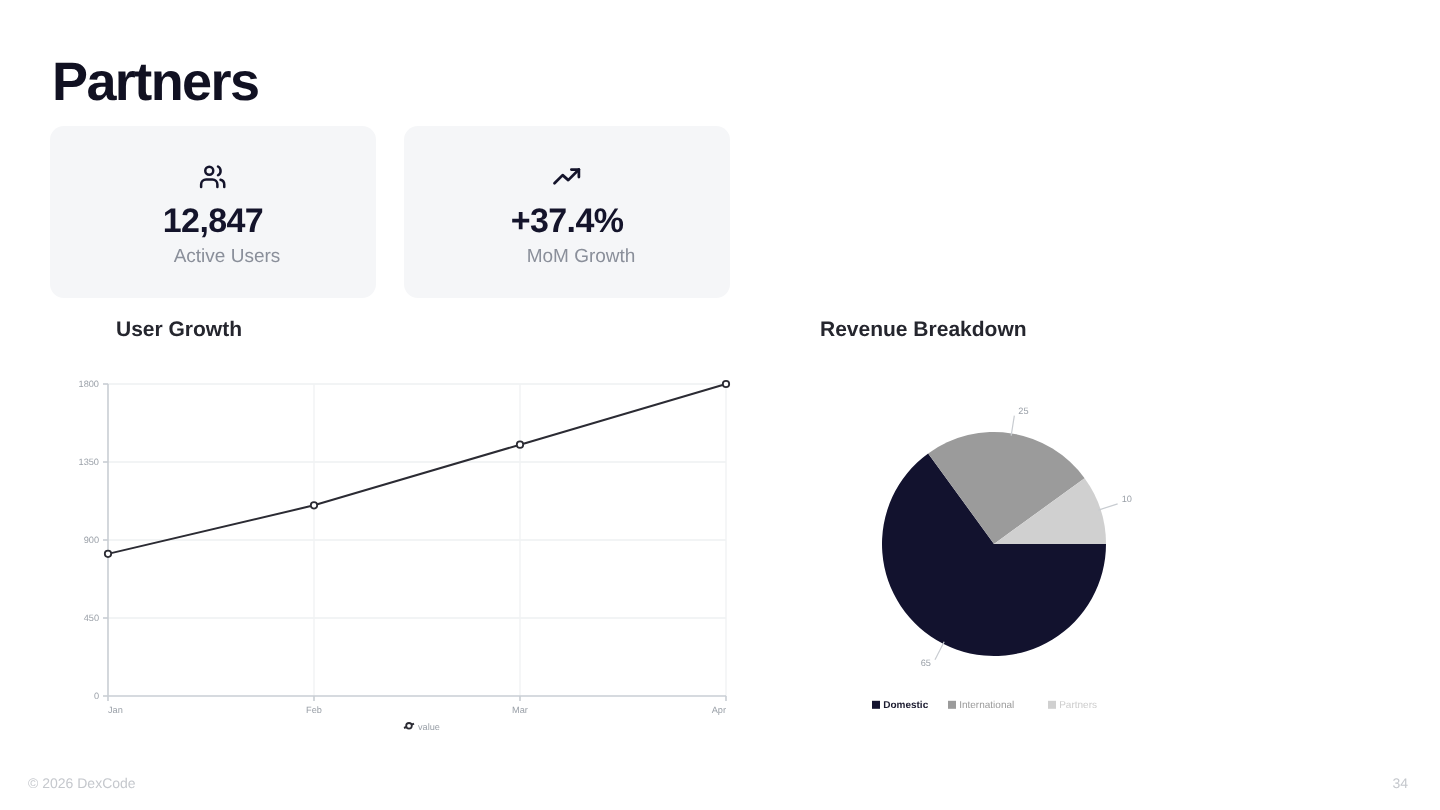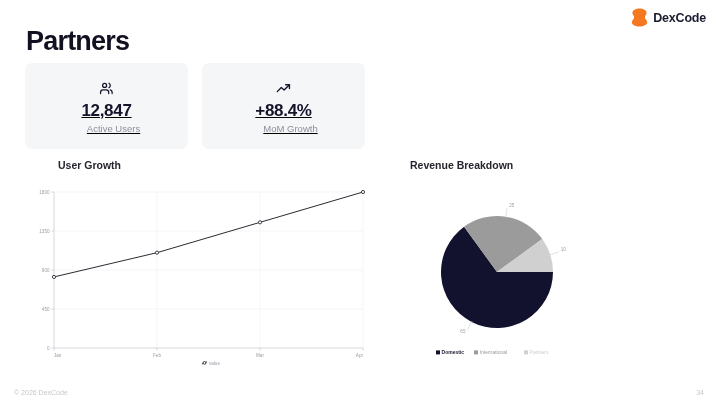--- a/index.html
+++ b/index.html
@@ -17,21 +17,21 @@
   .logo-text { font-size: 12.5px; font-weight: bold; color: #1b1b2f; letter-spacing: -0.2px; }
 
   
   .page-title {
     position: absolute; left: 26px; top: 26px;
     font-size: 27px; font-weight: bold; color: #111122;
     letter-spacing: -0.8px;
   }
 
   
-  .kpi-row { position: absolute; left: 25px; top: 63px; display: flex; gap: 14px; text-decoration: underline; }
+  .kpi-row { position: absolute; left: 25px; top: 63px; display: flex; gap: 14px; }
   .kpi-card {
     width: 163px; height: 86px;
     background: #f5f6f8; border-radius: 7px;
     display: flex; flex-direction: column; align-items: center; justify-content: center;
     gap: 2px;
   }
   .kpi-icon { height: 20px; display: flex; align-items: center; justify-content: center; color: #14142b; }
   .kpi-icon svg { display: block; }
   .kpi-value { font-size: 17px; font-weight: bold; color: #14142b; letter-spacing: -0.3px; }
   .kpi-label { font-size: 9.5px; color: #8a8f9a; margin-left: 14px; }
@@ -53,31 +53,20 @@
 
   
   .footer-left { position: absolute; left: 14px; bottom: 9px; font-size: 7px; color: #c5c8cd; }
   .footer-right { position: absolute; right: 16px; bottom: 9px; font-size: 7px; color: #c5c8cd; }
 </style>
 </head>
 <body>
 
 <div class="slide">
 
-  <div class="logo">
-    <span class="logo-mark">
-      <svg width="17" height="19" viewBox="0 0 17 19">
-        <path d="M8.5 0.6 C12.2 0.6 15.6 2.4 15.6 5.0 C15.6 6.6 13.9 7.6 13.9 9.4
-                 C13.9 11.3 16.2 12.2 16.2 14.2 C16.2 16.8 12.6 18.5 8.5 18.5
-                 C4.4 18.5 0.8 16.8 0.8 14.2 C0.8 12.2 3.1 11.3 3.1 9.4
-                 C3.1 7.6 1.4 6.6 1.4 5.0 C1.4 2.4 4.8 0.6 8.5 0.6 Z" fill="#f47920"></path>
-      </svg>
-    </span>
-    <span class="logo-text">DexCode</span>
-  </div>
 
   <div class="page-title">Partners</div>
 
   <div class="kpi-row">
 
     <div class="kpi-card">
       <span class="kpi-icon">
         <svg width="15" height="15" viewBox="0 0 24 24" fill="none" stroke="#14142b" stroke-width="2" stroke-linecap="round" stroke-linejoin="round">
           <path d="M15.5 20v-2a4 4 0 0 0-4-4h-5a4 4 0 0 0-4 4v2"></path>
           <circle cx="9" cy="7" r="3.2"></circle>
@@ -89,21 +78,21 @@
       <span class="kpi-label">Active Users</span>
     </div>
 
     <div class="kpi-card">
       <span class="kpi-icon">
         <svg width="15" height="15" viewBox="0 0 24 24" fill="none" stroke="#14142b" stroke-width="2.2" stroke-linecap="round" stroke-linejoin="round">
           <polyline points="2,17 8.5,10.5 13,14.5 21.5,6"></polyline>
           <polyline points="15.5,6 21.5,6 21.5,12"></polyline>
         </svg>
       </span>
-      <span class="kpi-value">+88.4%</span>
+      <span class="kpi-value">+37.4%</span>
       <span class="kpi-label">MoM Growth</span>
     </div>
 
 
 
   </div>
 
   <div class="section-title" id="h-left">User Growth</div>
   <div class="section-title" id="h-right">Revenue Breakdown</div>
 

